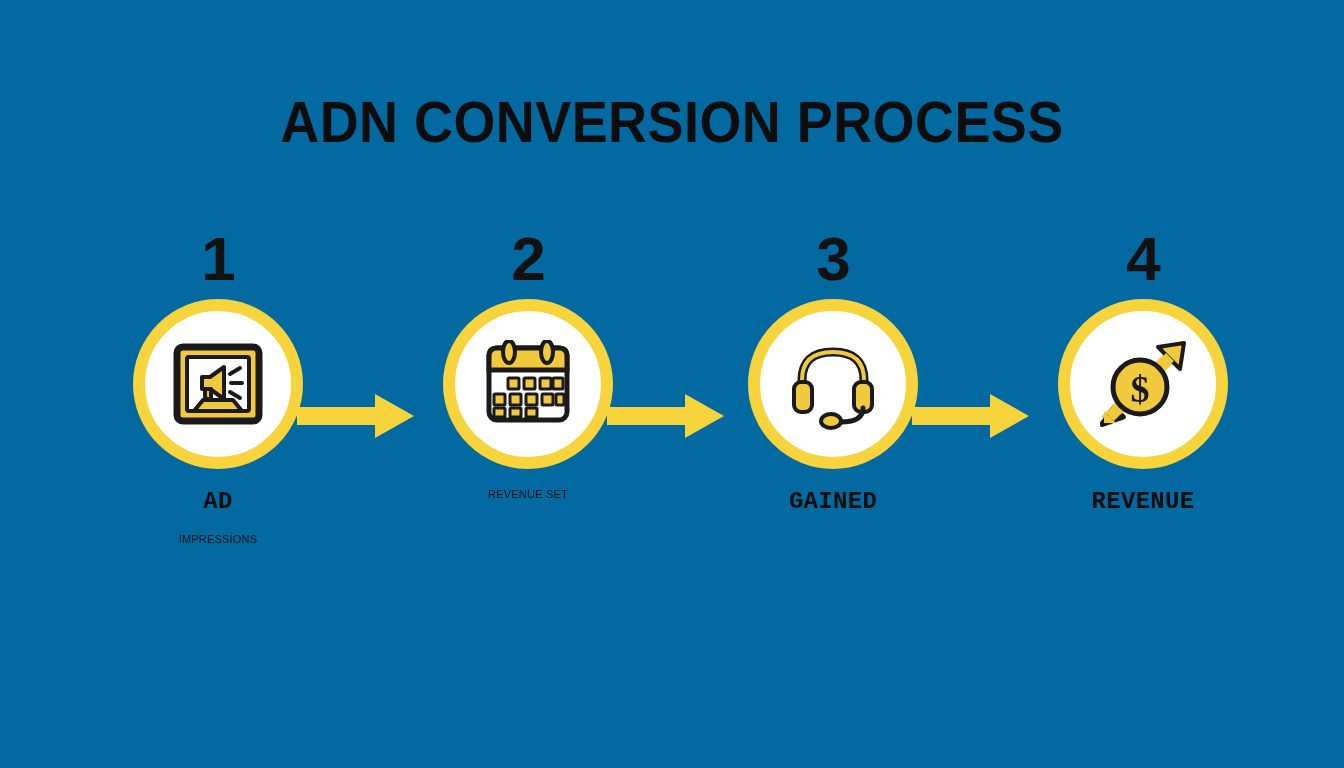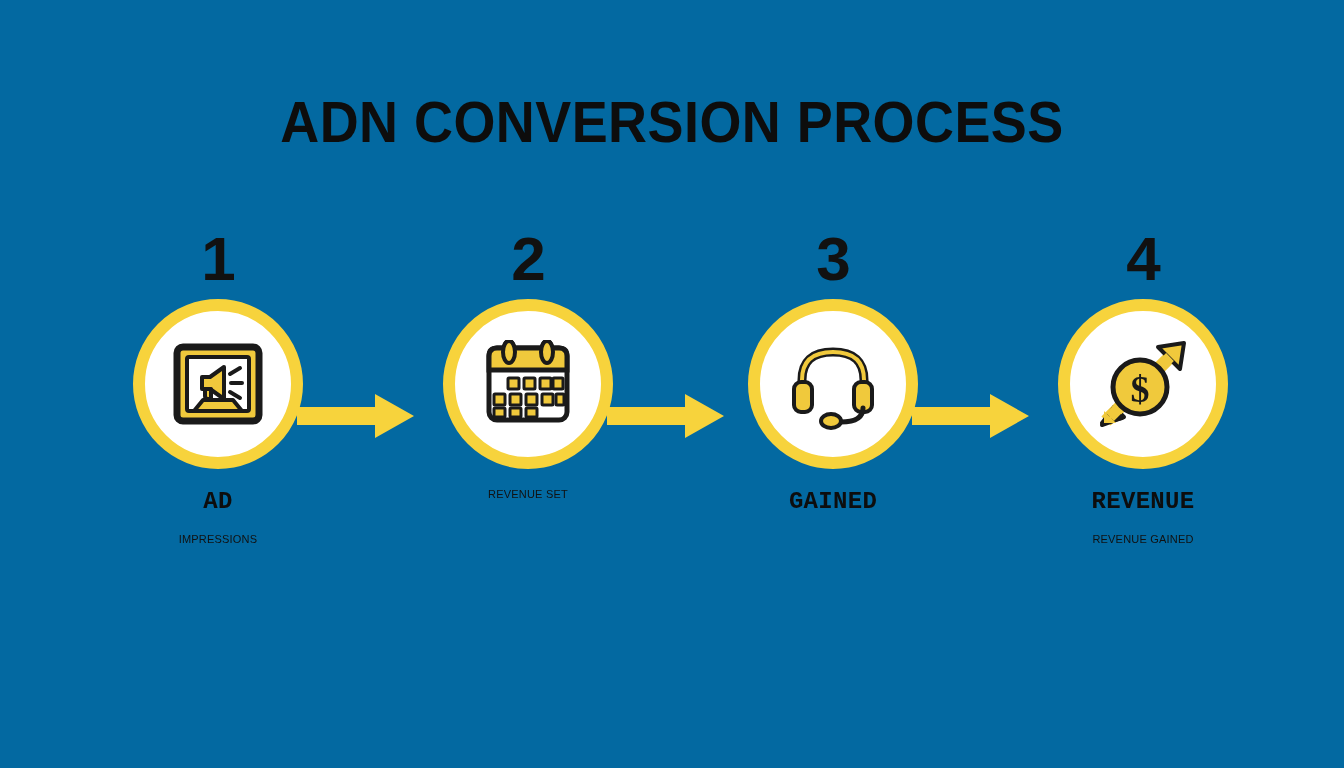--- a/index.html
+++ b/index.html
@@ -220,17 +220,16 @@
             <path d="M88 6 L62 10 L84 32 Z" fill="#f0c93c" stroke="#1a1a1a" stroke-width="4" stroke-linejoin="round"></path>
             <line x1="12" y1="82" x2="72" y2="22" stroke="#1a1a1a" stroke-width="4" stroke-opacity="0"></line>
             <path d="M14 80 L74 20" stroke="#f0c93c" stroke-width="11"></path>
             <path d="M8 86 L20 86 L8 74 Z" fill="#f0c93c"></path>
             <circle cx="44" cy="50" r="27" fill="#f0c93c" stroke="#1a1a1a" stroke-width="5"></circle>
             <text x="44" y="65" text-anchor="middle" font-family="'Liberation Serif', serif" font-size="38" font-weight="bold" fill="#1a1a1a">$</text>
           </svg>
         </span>
       </div>
       <div class="step-label">REVENUE</div>
-      <div class="step-sub">REVENUE GAINED</div>
     </div>
 
   </div>
 </div>
 
 </body></html>

